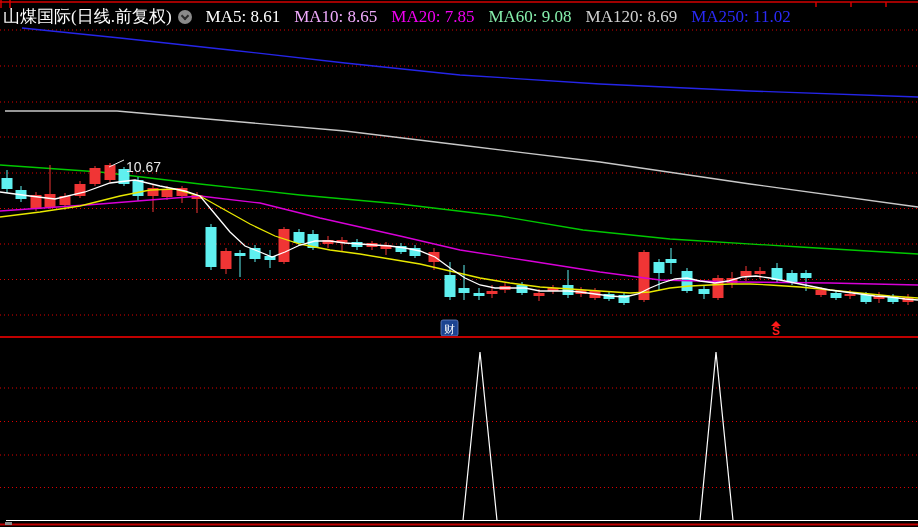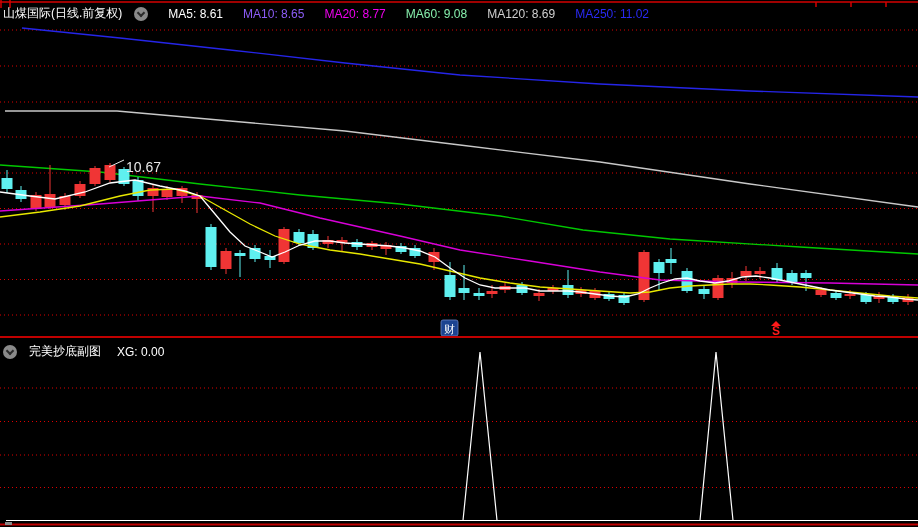--- a/index.html
+++ b/index.html
@@ -1,20 +1,20 @@
 <!DOCTYPE html>
 <html><head>
 <meta charset="utf-8">
 <style>
   html,body{margin:0;padding:0;background:#000;}
   body{font-family:"Liberation Sans","DejaVu Sans",sans-serif;}
   #stage{position:relative;width:918px;height:527px;background:#000;overflow:hidden;}
   #chart-svg{position:absolute;left:0;top:0;}
-  .panel-header{position:absolute;left:0;display:flex;align-items:center;gap:12px;
-    font-size:12px;color:#fff;white-space:nowrap;}
+  .panel-header{position:absolute;left:0;display:flex;align-items:center;gap:6px;
+    font-size:17px;color:#fff;white-space:nowrap;font-family:Liberation Serif, serif;}
   #main-header{top:5px;left:3px;}
   #sub-header{top:343px;left:3px;}
   .chev{display:inline-block;width:14px;height:14px;border-radius:50%;background:#8a8a8a;position:relative;flex:0 0 auto;}
   .chev::after{content:"";position:absolute;left:4px;top:3px;width:4px;height:4px;
     border-left:2px solid #2b2b2b;border-bottom:2px solid #2b2b2b;transform:rotate(-45deg);}
   .ma-item{margin-left:8px;}
   .title{letter-spacing:0;}
 </style>
 </head>
 <body>
@@ -182,26 +182,21 @@
       <polyline points="700,520.5 716,352 733,520.5" fill="none" stroke="#ffffff" stroke-width="1.2"></polyline>
       <line x1="6" y1="520.5" x2="918" y2="520.5" stroke="#ffffff" stroke-width="1"></line>
       <line x1="0" y1="524.5" x2="918" y2="524.5" stroke="#c00000" stroke-width="2"></line>
       <rect x="5" y="522" width="7" height="3" fill="#8a8a8a"></rect>
     </svg>
 
   <div id="main-header" class="panel-header">
     <span class="title">山煤国际(日线.前复权)</span>
     <span class="chev"></span>
     <span class="ma-item" style="color: rgb(255, 255, 255); text-align: right;">MA5: 8.61</span>
-    <span class="ma-item" style="color: #8b5cf6;">MA10: 8.65</span>
-    <span class="ma-item" style="color: rgb(240, 0, 240);">MA20: 8.77</span>
+    <span class="ma-item" style="color: #f0abfc;">MA10: 8.65</span>
+    <span class="ma-item" style="color: rgb(240, 0, 240);">MA20: 7.85</span>
     <span class="ma-item" style="color: #86efac;">MA60: 9.08</span>
     <span class="ma-item" style="color: rgb(208, 208, 208);">MA120: 8.69</span>
     <span class="ma-item" style="color: rgb(42, 42, 245);">MA250: 11.02</span>
   </div>
 
-  <div id="sub-header" class="panel-header">
-    <span class="chev"></span>
-    <span>完美抄底副图</span>
-    <span style="margin-left:4px;">XG: 0.00</span>
-  </div>
 
 </div>
 
 </body></html>

